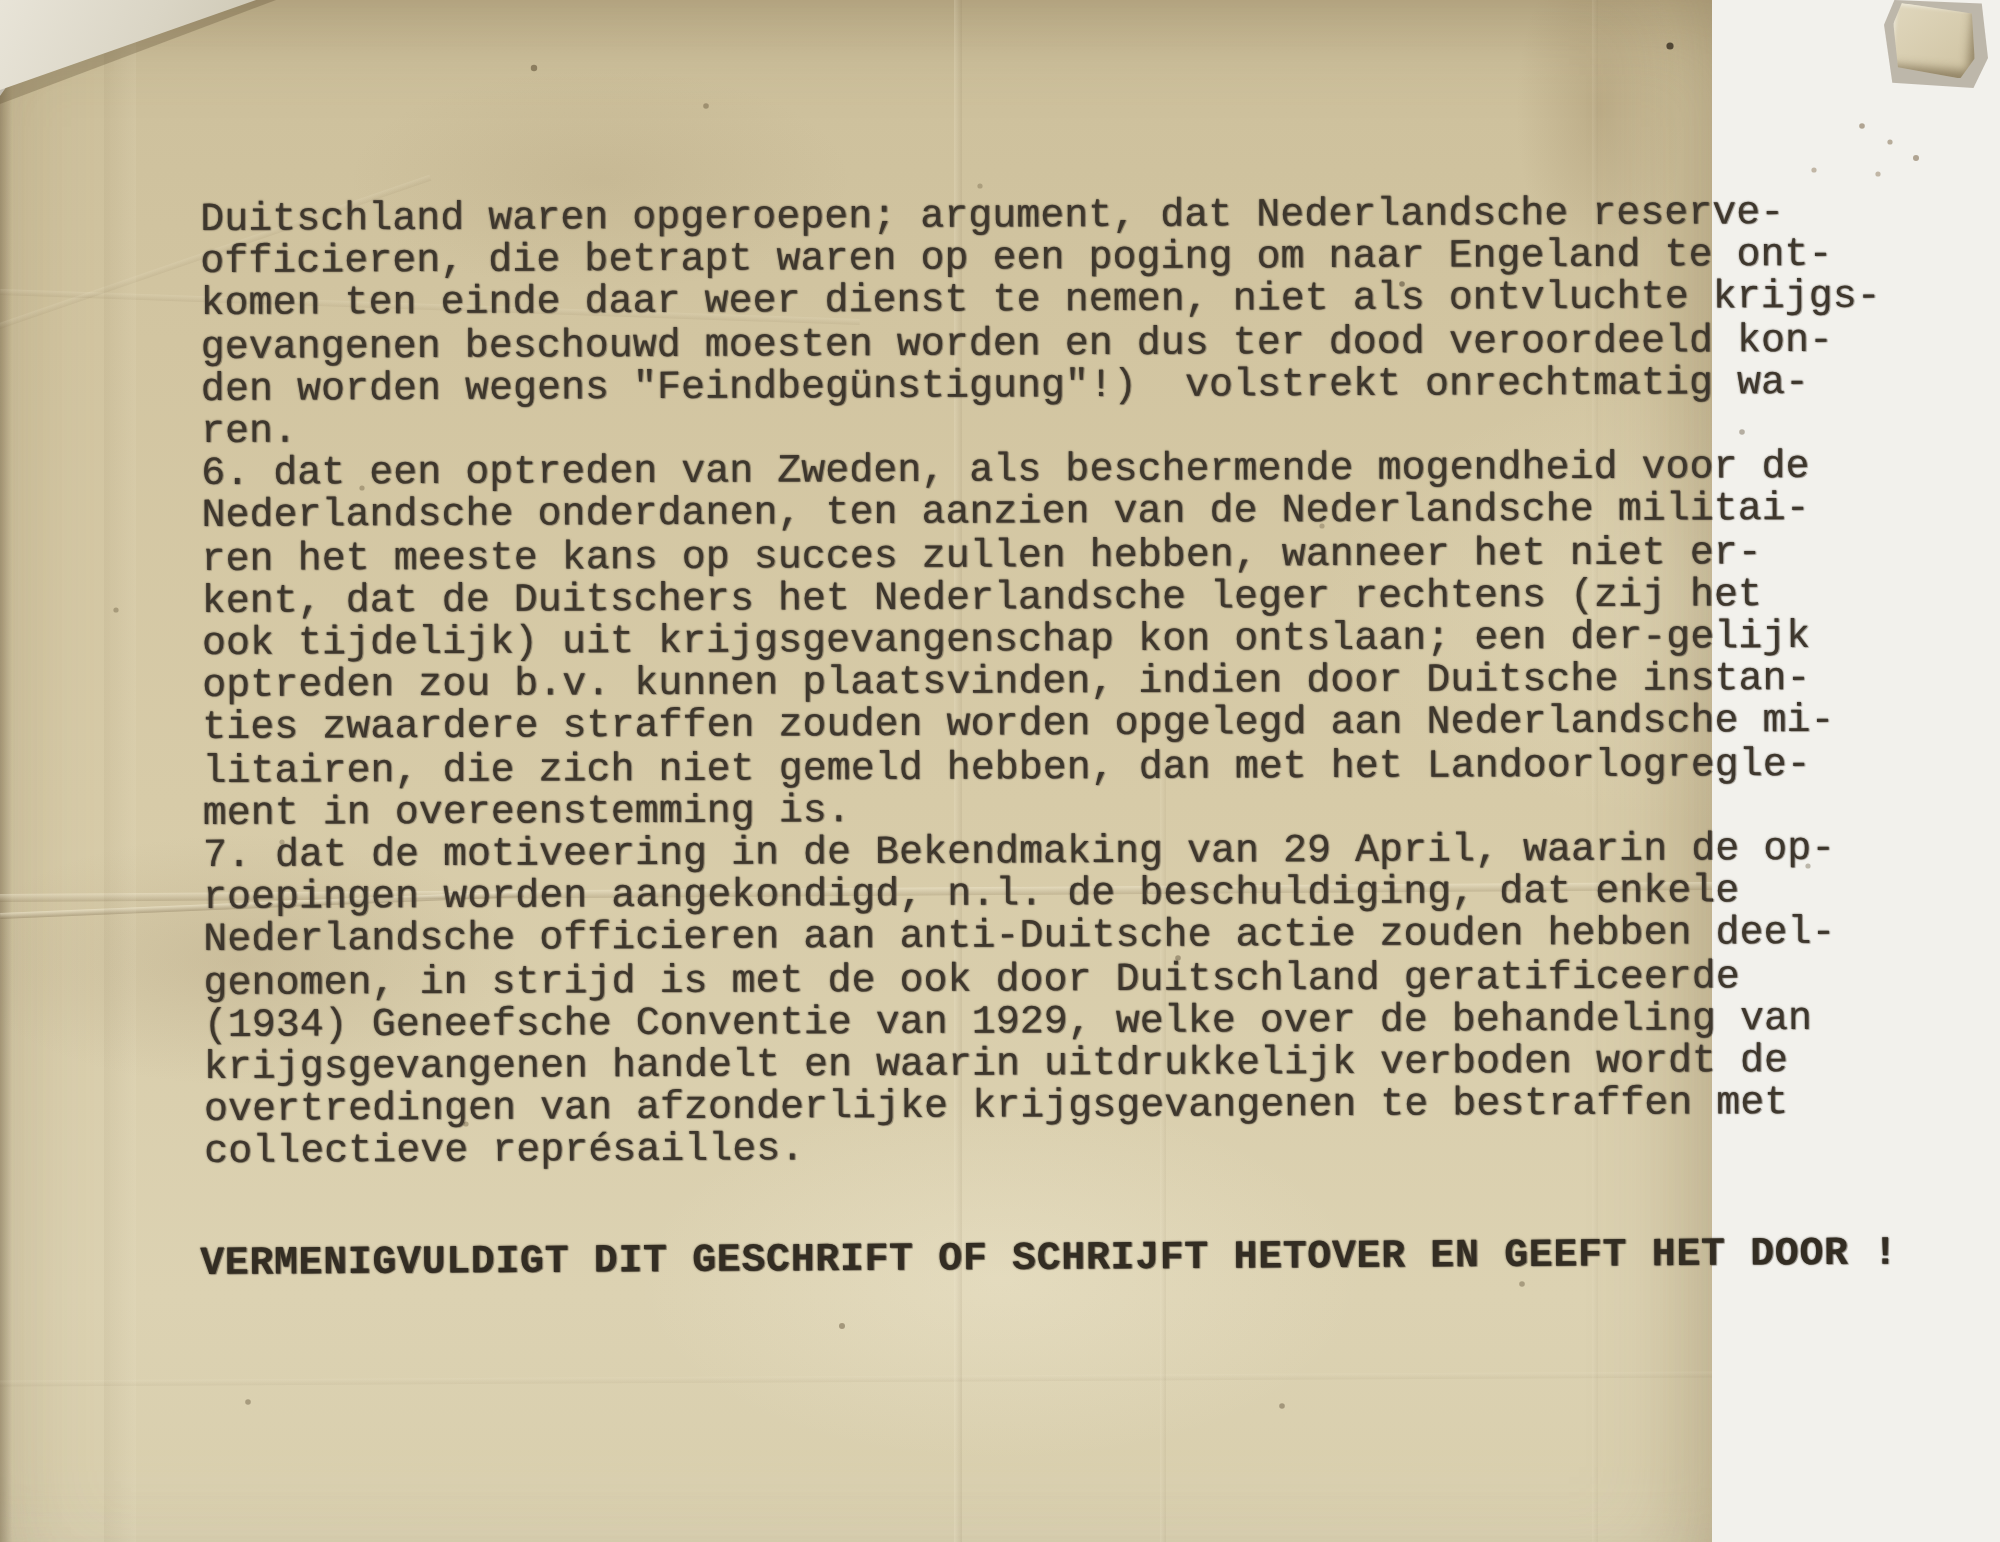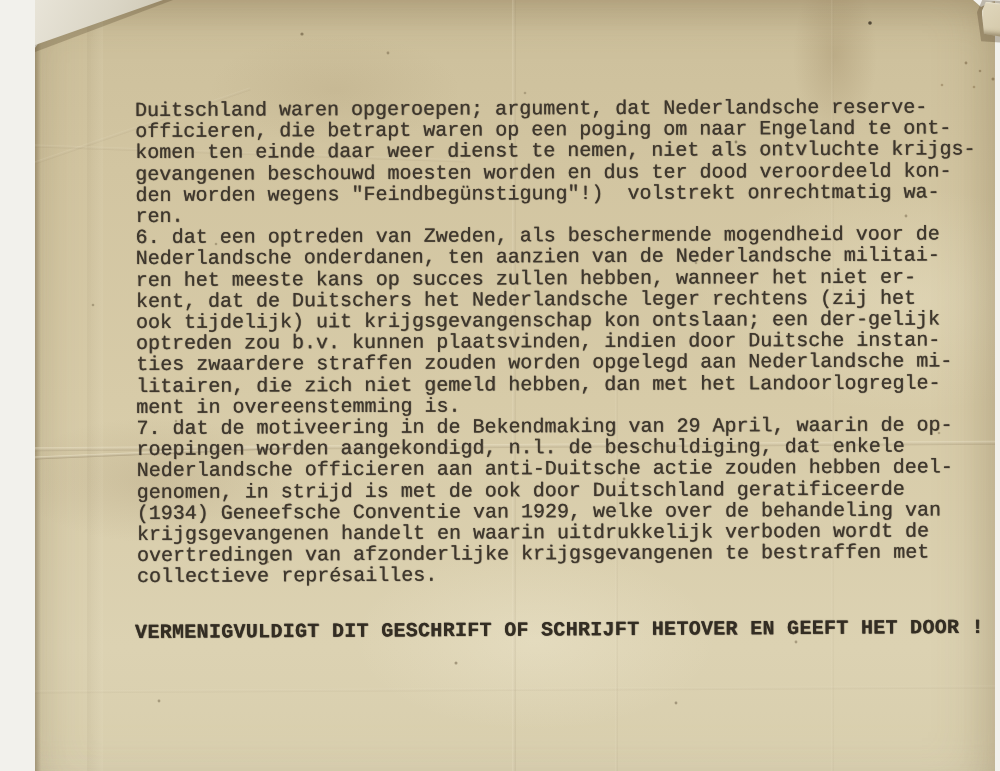--- a/index.html
+++ b/index.html
@@ -6,23 +6,22 @@
     margin: 0;
     padding: 0;
     width: 1000px;
     height: 771px;
     overflow: hidden;
     background: #f2f1ec;
     font-family: "Liberation Mono", "DejaVu Sans Mono", monospace;
   }
   .stage {
     position: relative;
-    width: 960px;
+    width: 856px;
     height: 771px;
-    margin-left: 35px;
   }
   
   .paper {
     position: absolute;
     inset: 0;
     clip-path: polygon(0 48px, 34px 0, 938px 0, 946px 7px, 956px 2px, 970px 0,
                        1000px 50px, 1000px 771px, 0 771px);
     background-image:
       radial-gradient(60px 120px at 800px 55px,  rgba(148,126,88,0.30), rgba(148,126,88,0) 70%),
       radial-gradient(200px 90px at 120px 480px, rgba(130,108,72,0.16), rgba(130,108,72,0) 70%),

